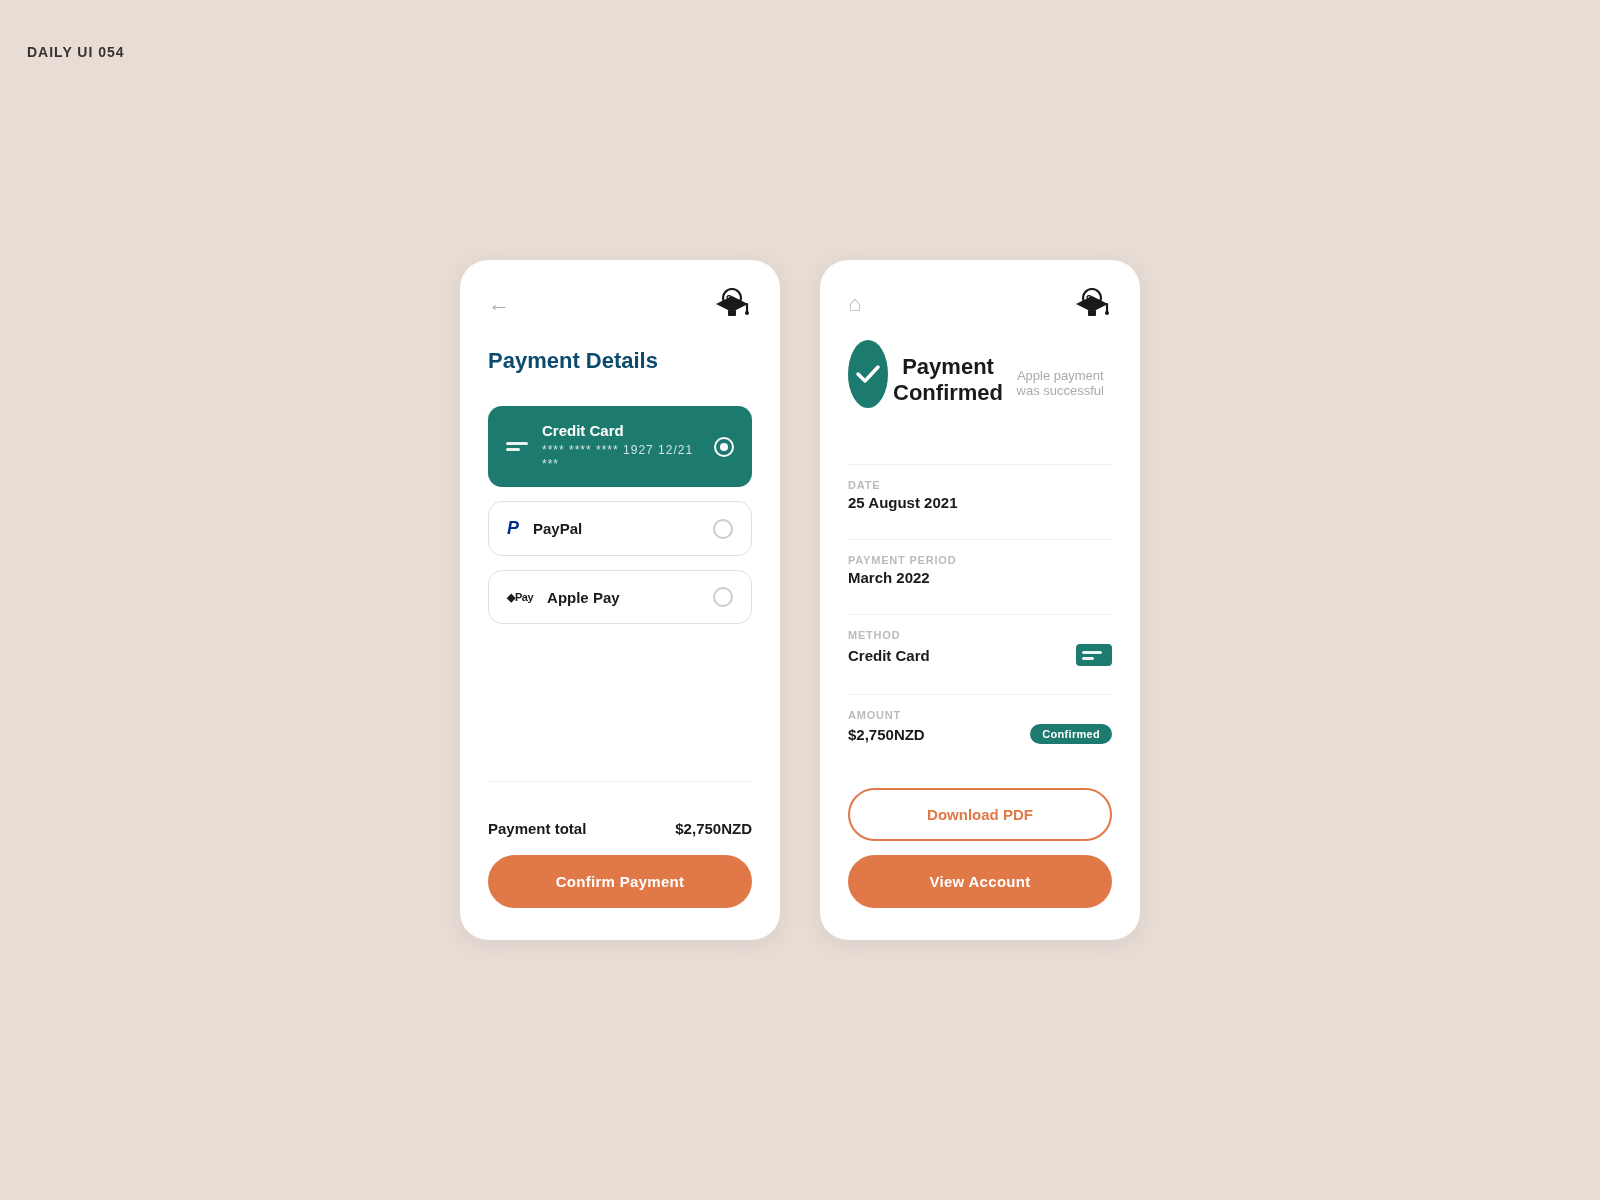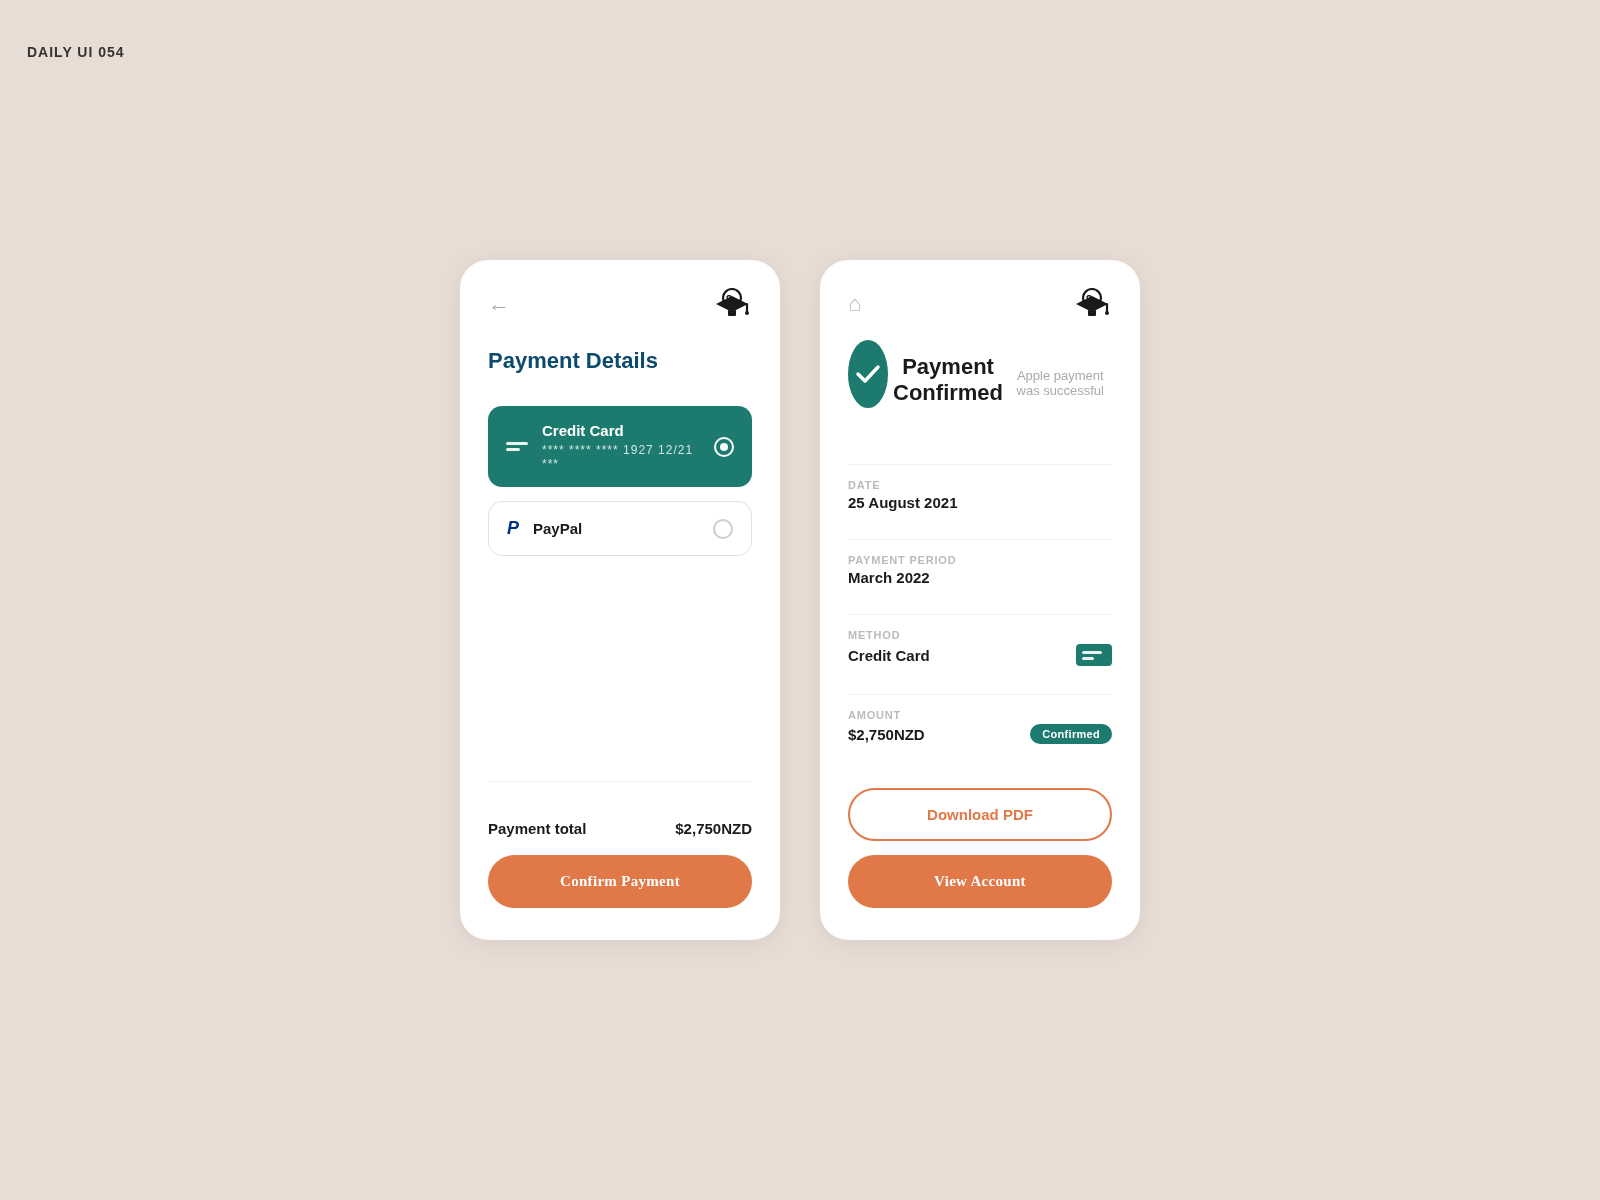--- a/index.html
+++ b/index.html
@@ -135,21 +135,20 @@
       background: #e07848;
       color: #fff;
       border: none;
       border-radius: 50px;
       padding: 18px;
       width: 100%;
       font-size: 15px;
       font-weight: 600;
       cursor: pointer;
       letter-spacing: 0.3px;
-      font-family: Liberation Serif, serif;
     }
     .btn-outline {
       background: #fff;
       color: #e07848;
       border: 2px solid #e07848;
       border-radius: 50px;
       padding: 16px;
       width: 100%;
       font-size: 15px;
       font-weight: 600;
@@ -327,20 +326,25 @@
       </div>
       <div class="radio-btn checked"></div>
     </div>
 
     <div class="payment-option unselected">
       <span class="paypal-icon">P</span>
       <div class="payment-label">PayPal</div>
       <div class="radio-btn unchecked"></div>
     </div>
 
+    <div class="payment-option unselected">
+      <span class="applepay-icon">◆Pay</span>
+      <div class="payment-label">Apple Pay</div>
+      <div class="radio-btn unchecked"></div>
+    </div>
 
     <div style="flex:1;"></div>
 
     <div class="divider"></div>
     <div class="payment-total-row">
       <span class="total-label">Payment total</span>
       <span class="total-amount">$2,750NZD</span>
     </div>
 
     <button class="btn-primary">Confirm Payment</button>

